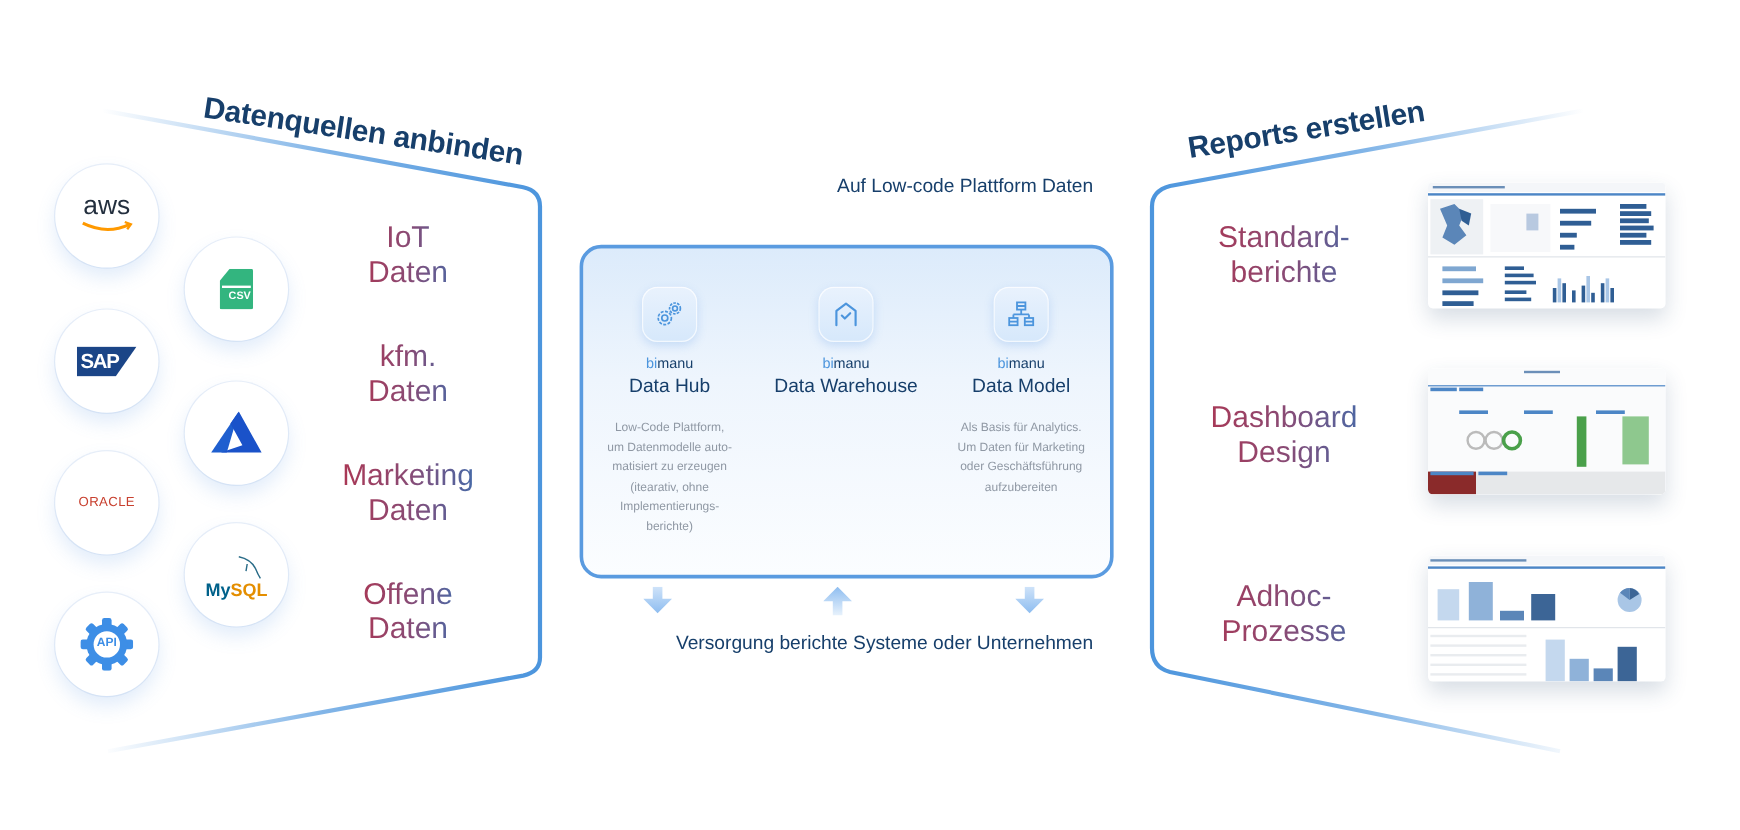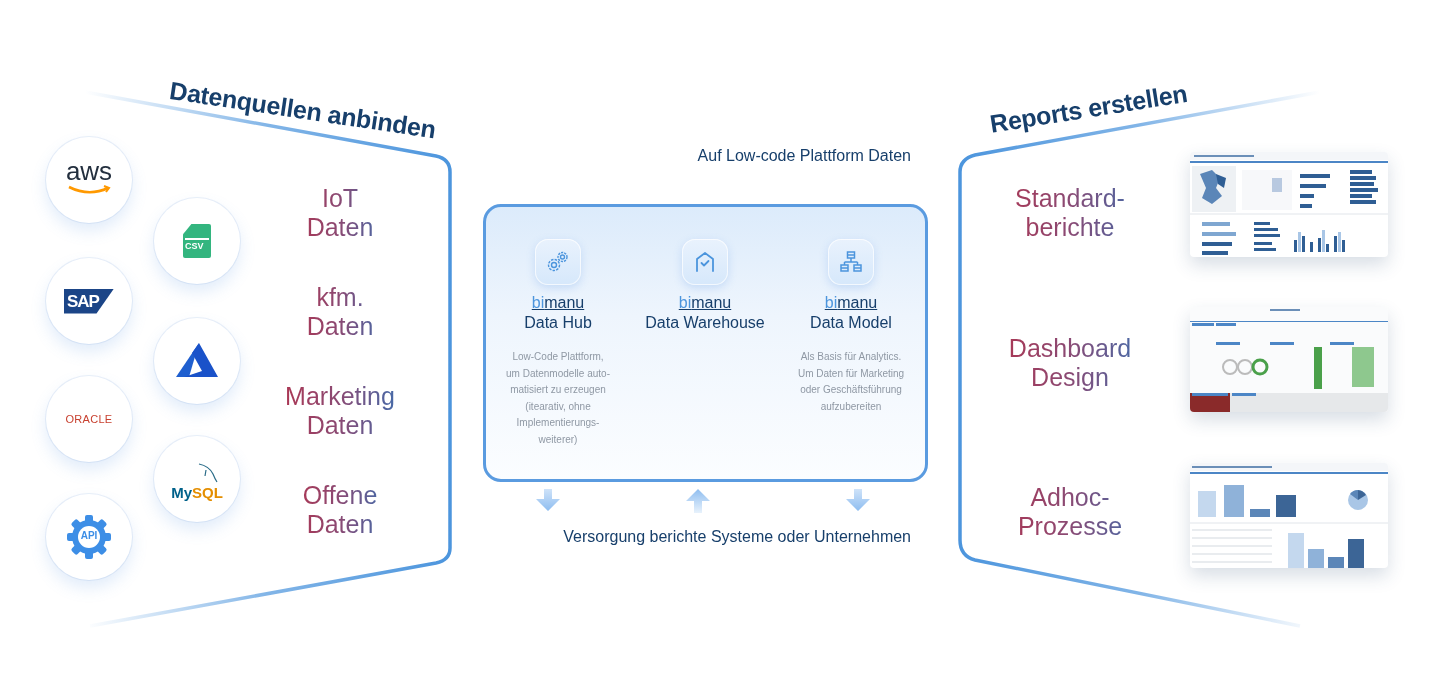--- a/index.html
+++ b/index.html
@@ -38,21 +38,21 @@
     border: 3px solid #5a9be0; border-radius: 18px;
     background: linear-gradient(180deg, #dcebfb 0%, #eef5fd 40%, #fbfdff 100%);
   }
   .hub-col { position: absolute; top: 32px; width: 150px; text-align: center; }
   .hub-icon {
     margin: 0 auto; width: 46px; height: 46px; border-radius: 13px;
     background: linear-gradient(180deg, #e9f2fd, #d6e8fb);
     box-shadow: 0 3px 8px rgba(90,150,230,0.25), inset 0 0 0 1px rgba(255,255,255,0.7);
     display: flex; align-items: center; justify-content: center;
   }
-  .hub-brand { margin-top: 8px; font-size: 16px; line-height: 20px; color: #173f6b; text-decoration: underline; }
+  .hub-brand { margin-top: 8px; font-size: 12px; line-height: 20px; color: #173f6b; }
   .hub-brand .bi { color: #4c95dd; }
   .hub-name { font-size: 16px; line-height: 20px; color: #173f6b; }
   .hub-desc { margin-top: 16px; font-size: 10px; line-height: 16.5px; color: #8f98a4; }
 
   .arrow { position: absolute; width: 24px; height: 24px; }
 
   .report-thumb {
     position: absolute; width: 198px; height: 105px; background: #ffffff;
     border-radius: 4px;
     box-shadow: 0 8px 18px rgba(40,70,110,0.18);
@@ -77,32 +77,32 @@
   </defs>
   <path d="M85 92 L436 156 Q450 159 450 172 L450 548 Q450 560 436 563 L90 626" fill="none" stroke="url(#lgL)" stroke-width="3.5"></path>
   <path d="M1320 92 L975 155 Q960 159 960 172 L960 540 Q960 556 975 560 L1300 626" fill="none" stroke="url(#lgR)" stroke-width="3.5"></path>
 </svg>
 
 <div class="section-title src-title">Datenquellen anbinden</div>
 <div class="section-title rep-title">Reports erstellen</div>
 
 <div class="logo-circle" style="left:46px;top:137px;">
   <div style="text-align:center;">
-    <div style="font-size:26px;color:#232f3e;line-height:20px;">aws</div>
+    <div style="font-size:22px;color:#232f3e;line-height:20px;">aws</div>
     <svg width="46" height="10" viewBox="0 0 46 10">
         <path d="M3 2 Q23 12 42 3" stroke="#ff9900" stroke-width="2.6" fill="none"></path>
         <path d="M38 1 L43 3 L40 7" stroke="#ff9900" stroke-width="2" fill="none"></path>
       </svg>
   </div>
 </div>
 
 <div class="logo-circle" style="left:154px;top:198px;">
   <div style="position:relative;width:28px;height:34px;">
     <div style="position:absolute;left:0;top:0;width:28px;height:34px;background:#33b57f;border-radius:2px;clip-path:polygon(30% 0,100% 0,100% 100%,0 100%,0 30%);"></div>
-    <div style="position:absolute;left:2px;top:14px;width:24px;height:12px;background:#33b57f;color:#fff;font-size:9px;font-weight:bold;text-align:left;line-height:12px;border-top:2px solid #fff;">CSV</div>
+    <div style="position:absolute;left:2px;top:14px;width:24px;height:12px;background:#33b57f;color:#fff;font-size:9px;font-weight:bold;text-align:right;line-height:12px;border-top:2px solid #fff;">CSV</div>
   </div>
 </div>
 
 <div class="logo-circle" style="left:46px;top:258px;">
   <div style="width:50px;height:25px;background:#1b4587;clip-path:polygon(0 0,100% 0,65% 100%,0 100%);color:#fff;font-weight:bold;font-size:17px;line-height:25px;padding-left:3px;letter-spacing:-1px;">SAP</div>
 </div>
 
 <div class="logo-circle" style="left:154px;top:318px;">
   <svg width="46" height="36" viewBox="0 0 46 36">
     <path d="M25 0 L2 34 L15 34 Z" fill="#1f5fcf"></path>
@@ -171,21 +171,21 @@
       </svg>
     </div>
     <div class="hub-brand"><span class="bi">bi</span><span>manu</span></div>
     <div class="hub-name">Data Hub</div>
     <div class="hub-desc">
       <div>Low-Code Plattform,</div>
         <div>um Datenmodelle auto-</div>
         <div>matisiert zu erzeugen</div>
         <div>(itearativ, ohne</div>
         <div>Implementierungs-</div>
-        <div>weiterer)</div>
+        <div>berichte)</div>
     </div>
   </div>
   <div class="hub-col" style="left:144px;">
     <div class="hub-icon">
       <svg width="24" height="24" viewBox="0 0 24 24" fill="none" stroke="#4c95dd" stroke-width="1.8" stroke-linecap="round" stroke-linejoin="round">
         <path d="M4 21 L4 9 L12 3 L20 9 L20 21"></path>
           <path d="M8.5 13 L11 15.5 L15.5 11"></path>
       </svg>
     </div>
     <div class="hub-brand"><span class="bi">bi</span><span>manu</span></div>

